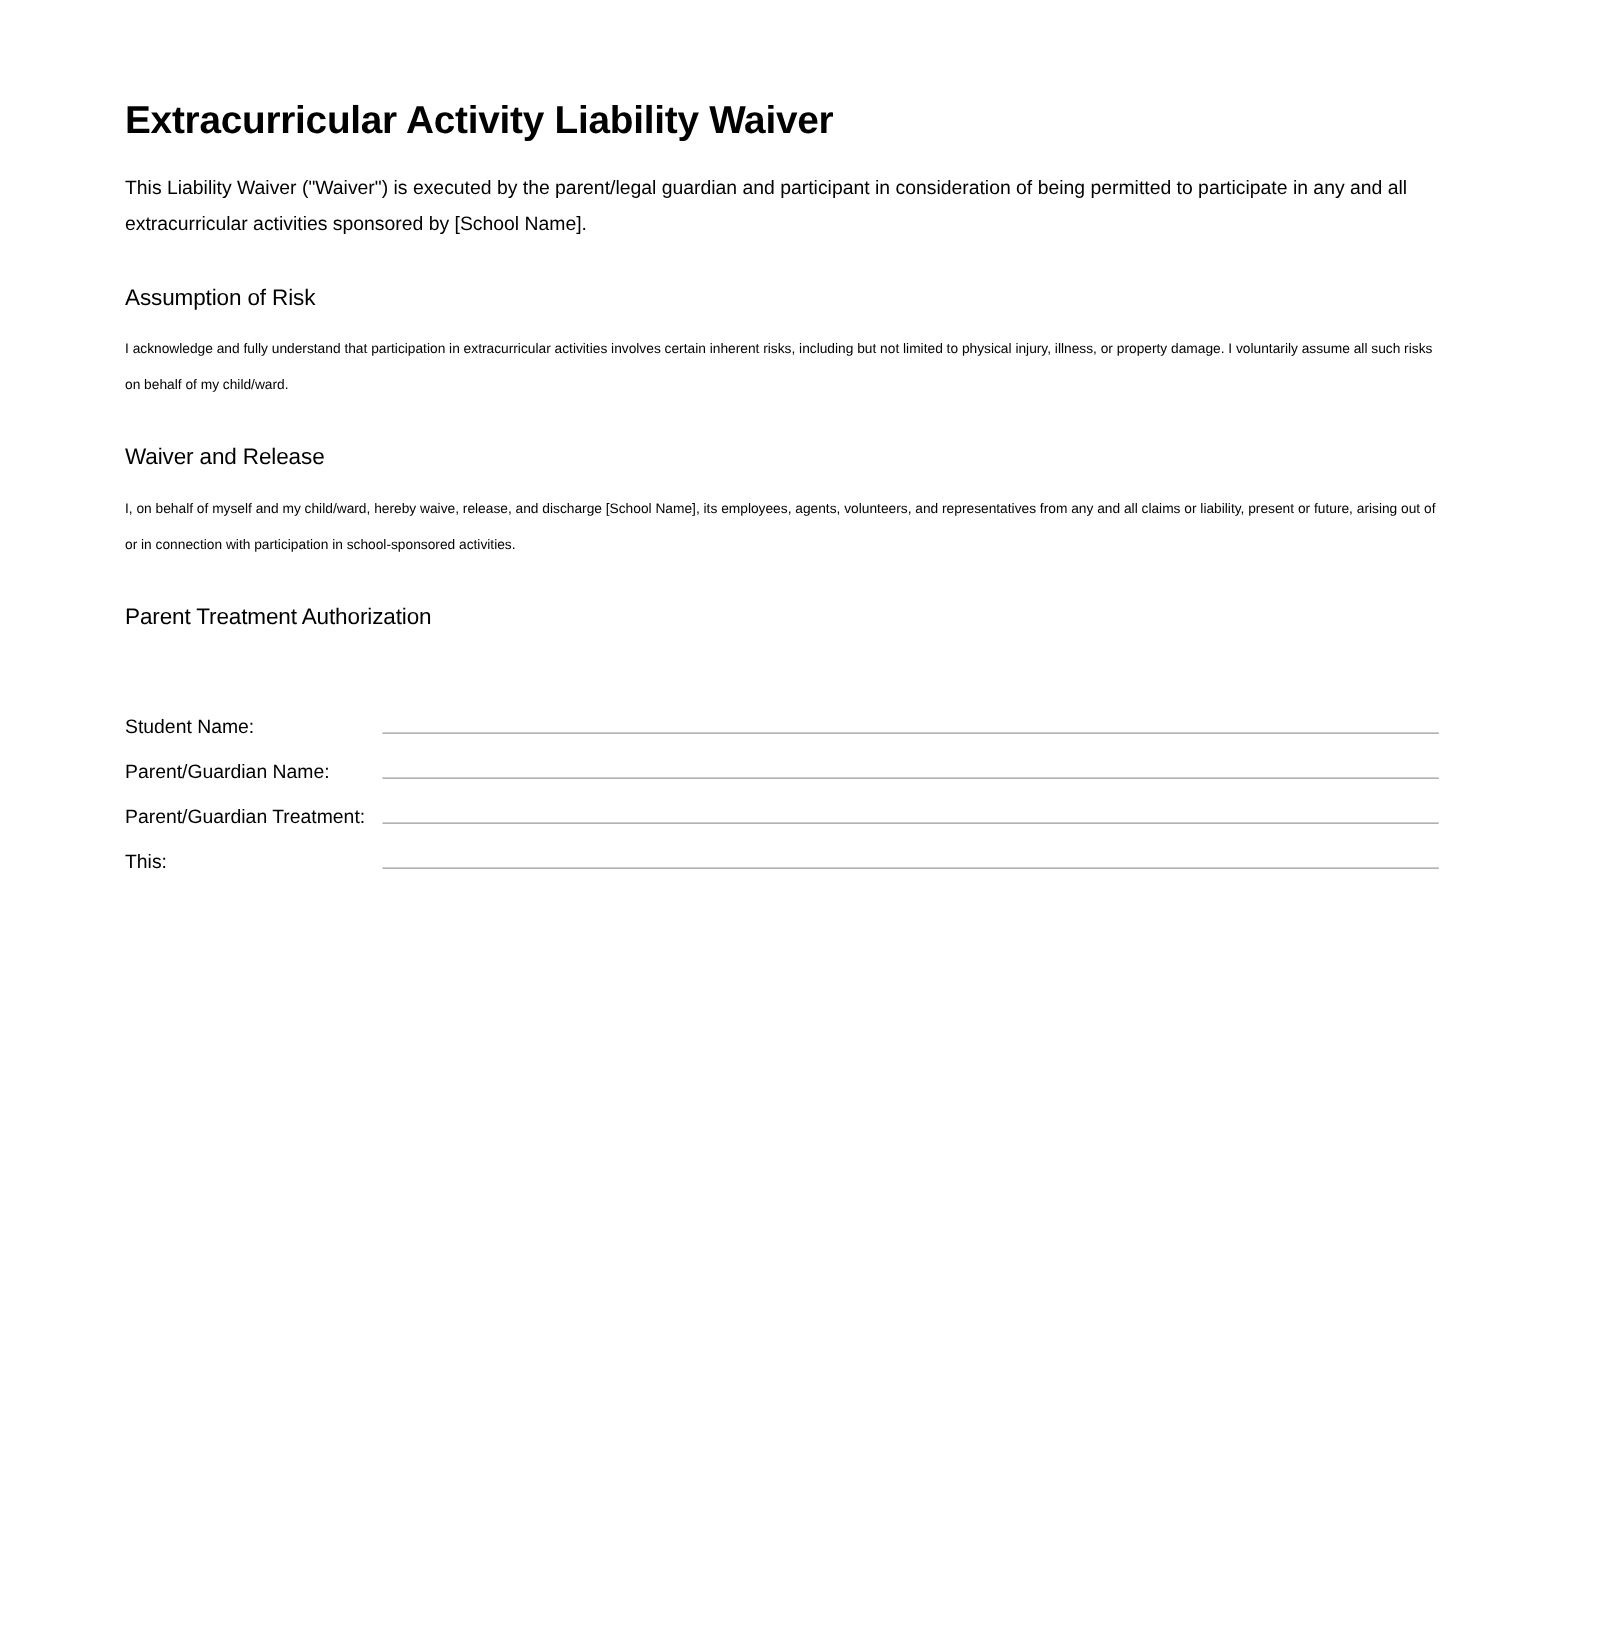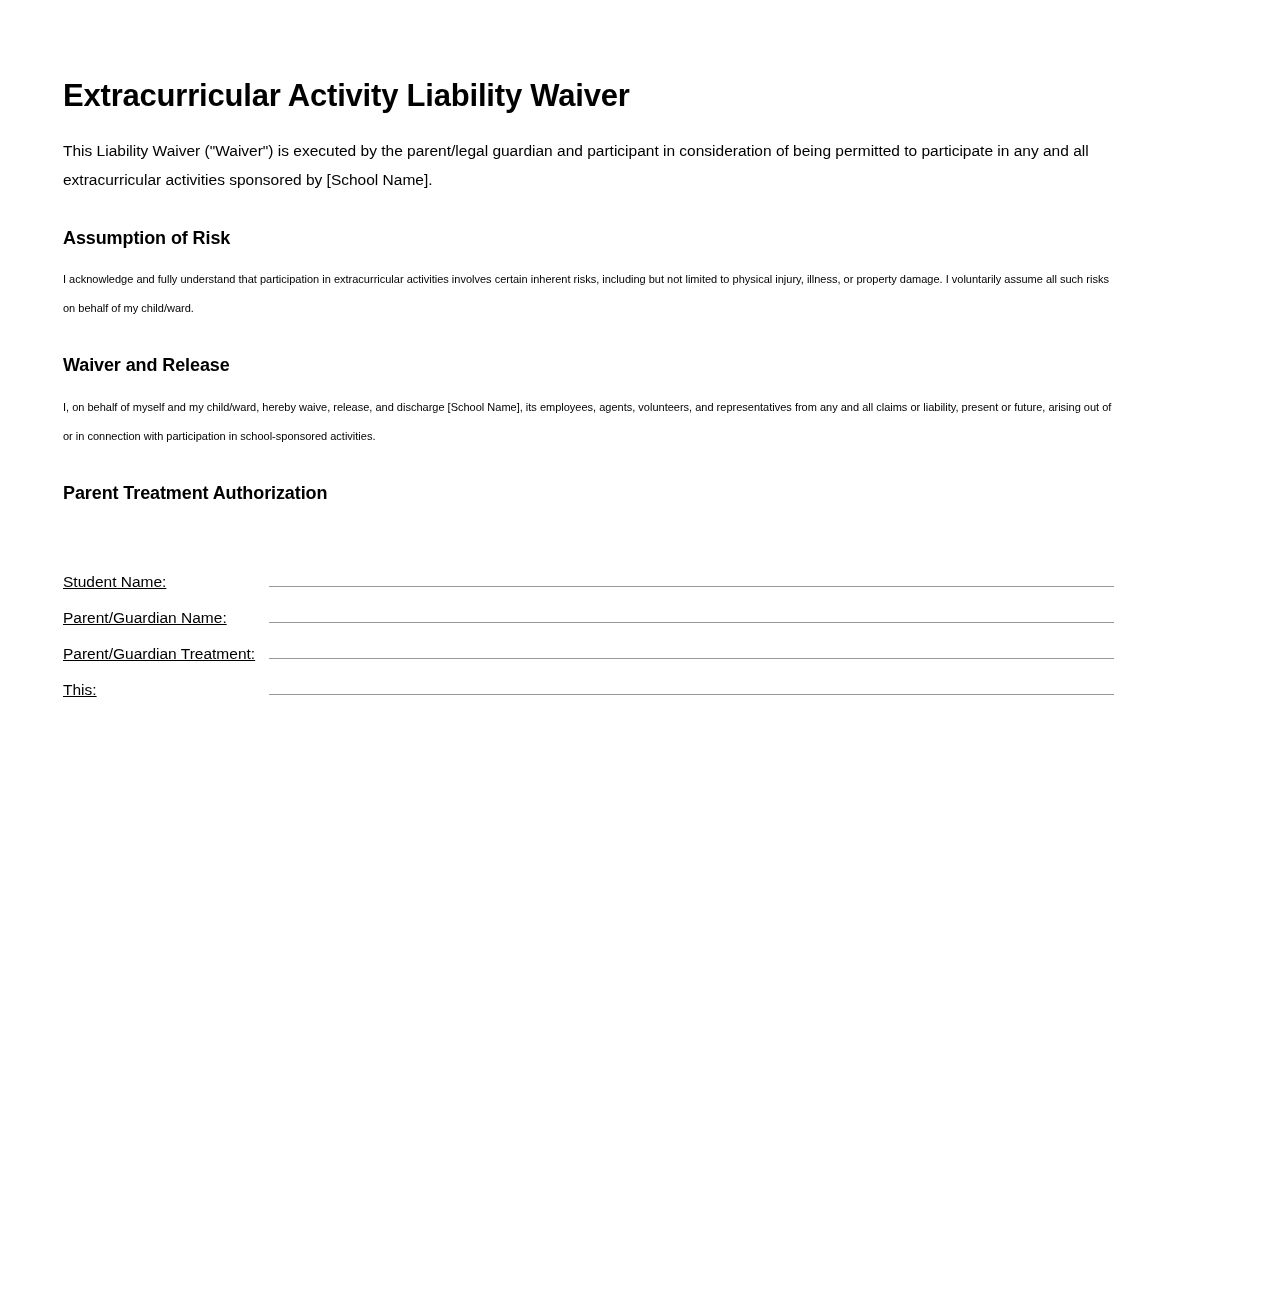--- a/index.html
+++ b/index.html
@@ -12,21 +12,21 @@
     min-height: 1300px;
     font-family: "Liberation Sans", sans-serif;
     color: #000000;
     -webkit-font-smoothing: antialiased;
   }
 
   .page {
     box-sizing: border-box;
     width: 1278px;
     min-height: 1300px;
-    padding: 78px 115px 40px 63px;
+    padding: 78px 115px 40px 100px;
     background: #ffffff;
   }
 
   .doc-title {
     font-size: 31px;
     font-weight: bold;
     line-height: 1.15;
     letter-spacing: -0.2px;
     margin: 0 0 22px 0;
     color: #000000;
@@ -39,41 +39,40 @@
     max-width: 1051px;
     color: #000000;
   }
 
   .section {
     margin: 0 0 32px 0;
   }
 
   .section-heading {
     font-size: 18px;
-    font-weight: bold;
+    font-weight: normal;
     line-height: 1.2;
     margin: 0 0 16px 0;
     letter-spacing: -0.1px;
     color: #000000;
   }
 
   .section-body {
     font-size: 11px;
     line-height: 29px;
     margin: 0;
     max-width: 1051px;
     color: #000000;
   }
 
   .signature-block {
     margin-top: 52px;
     border-collapse: collapse;
     width: 1051px;
     table-layout: auto;
-    text-decoration: underline;
   }
 
   .signature-block tr {
     height: 36px;
   }
 
   .sig-label {
     font-size: 15.5px;
     line-height: 20px;
     white-space: nowrap;

